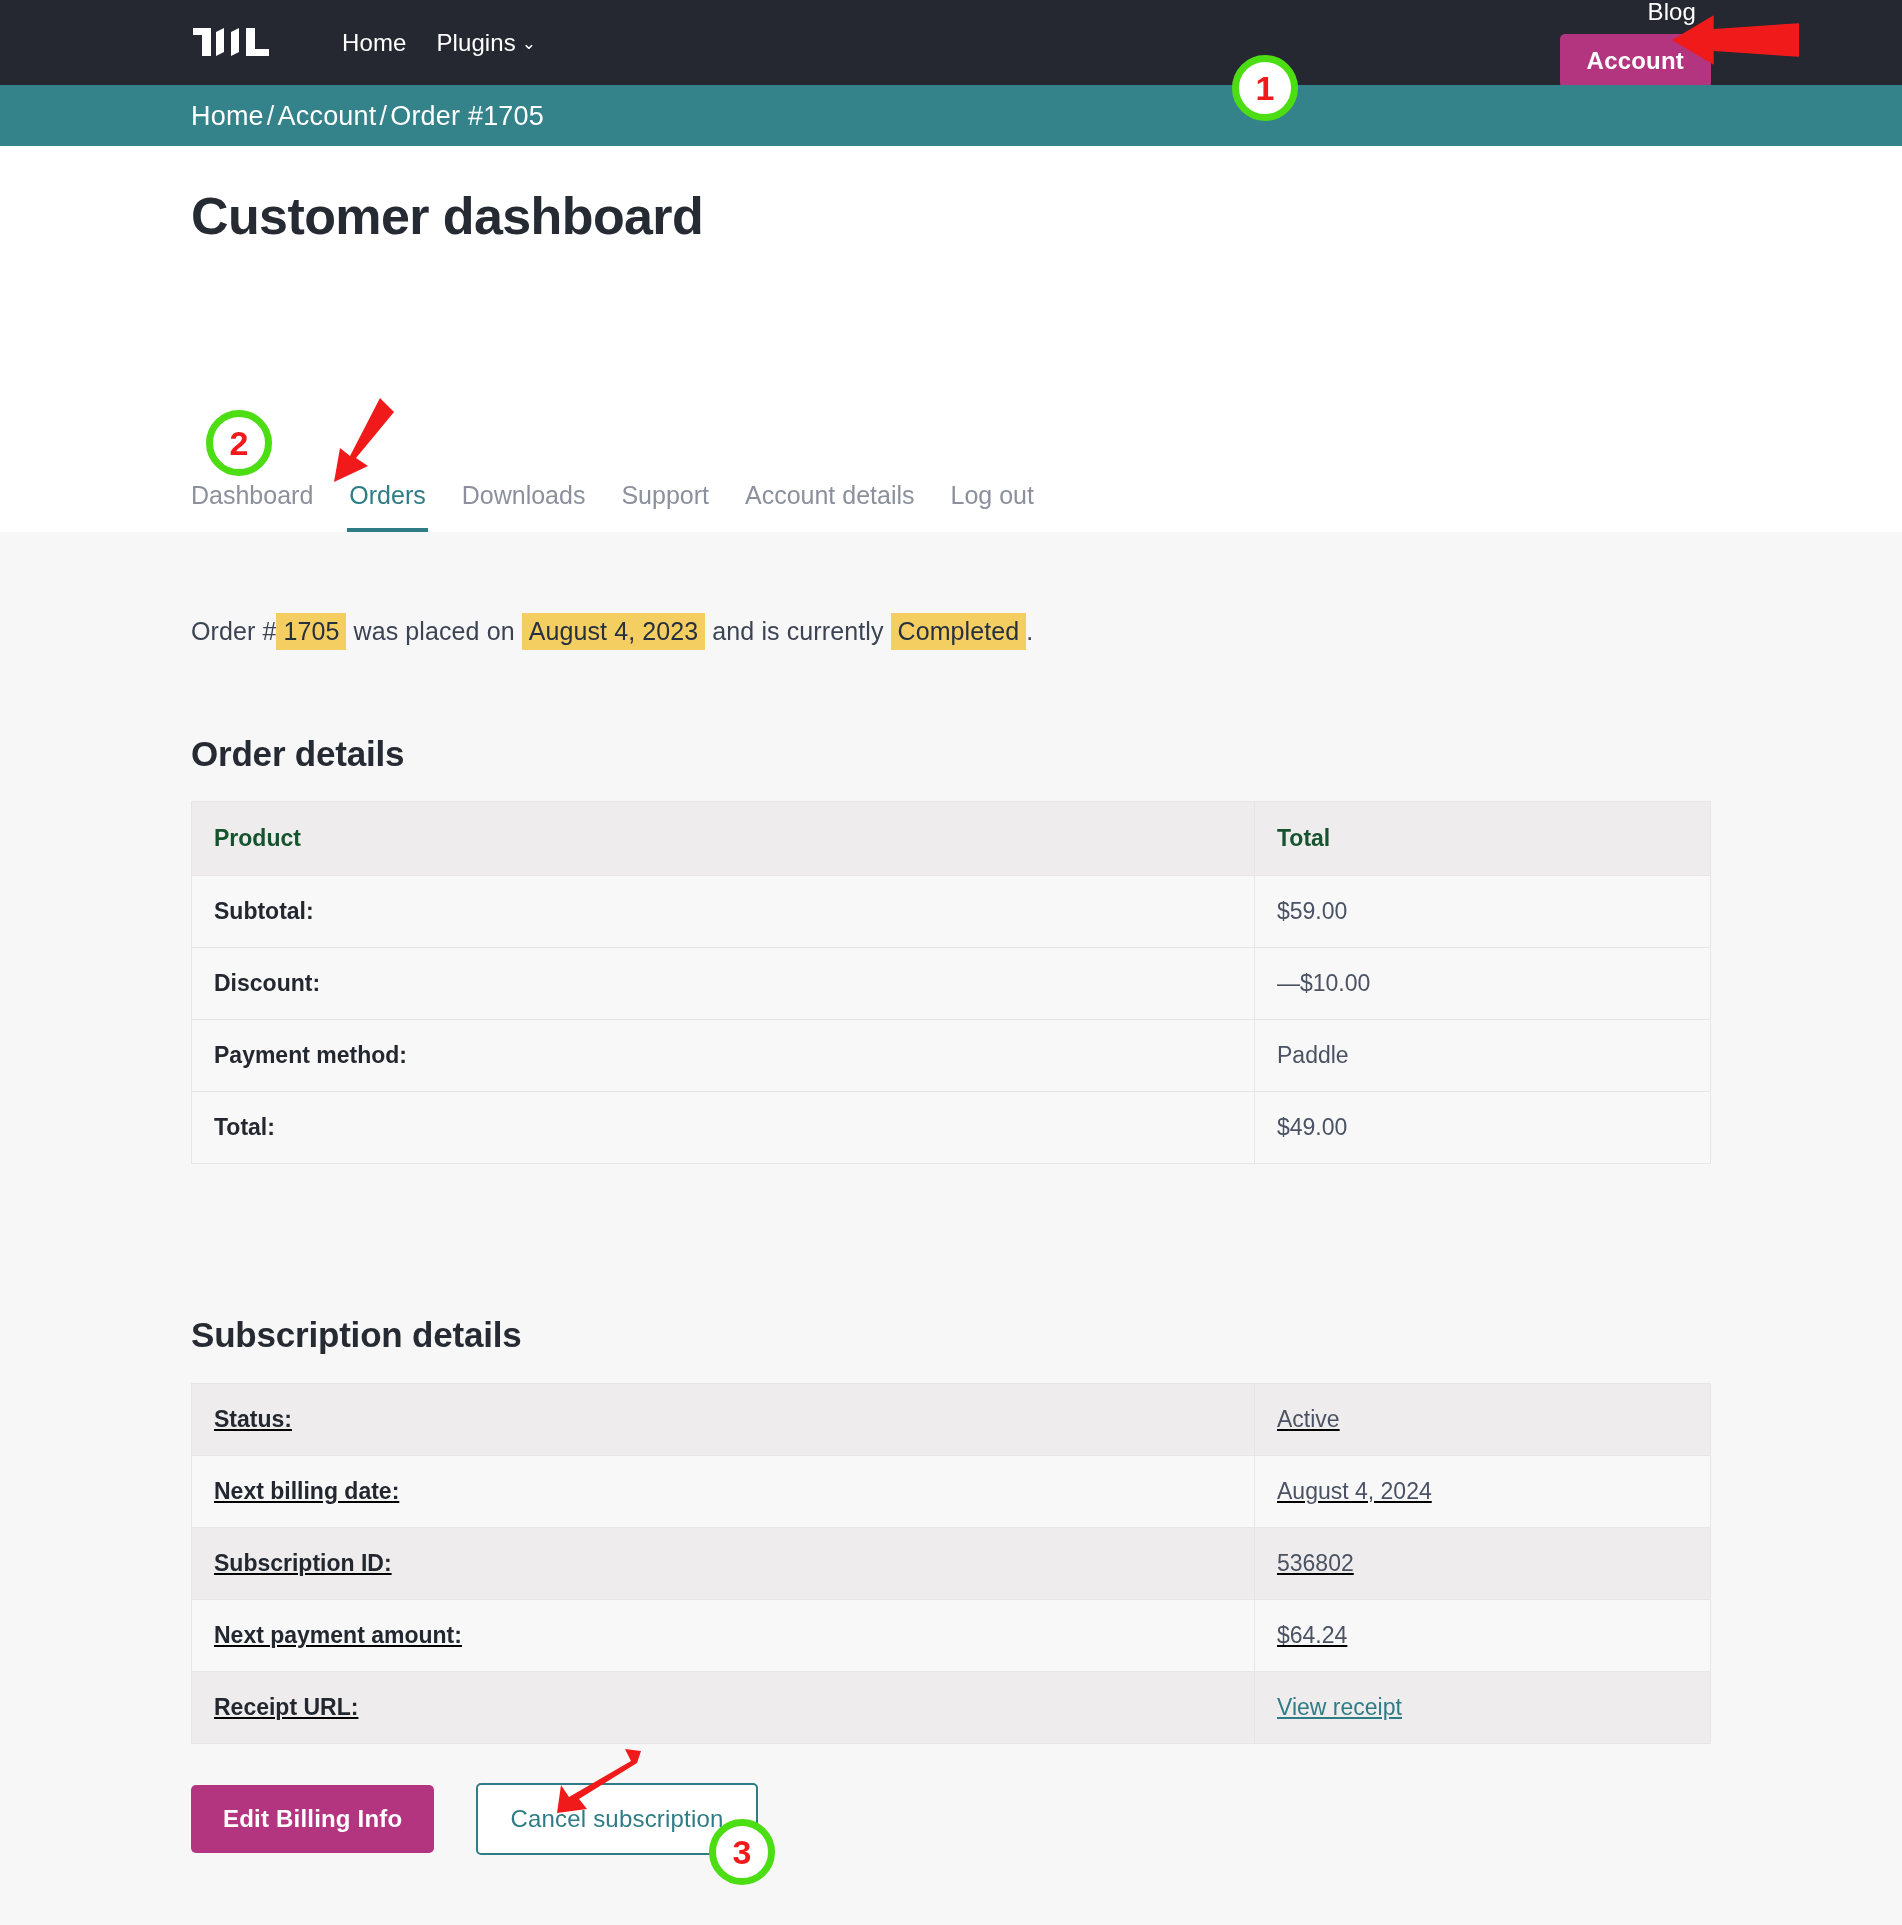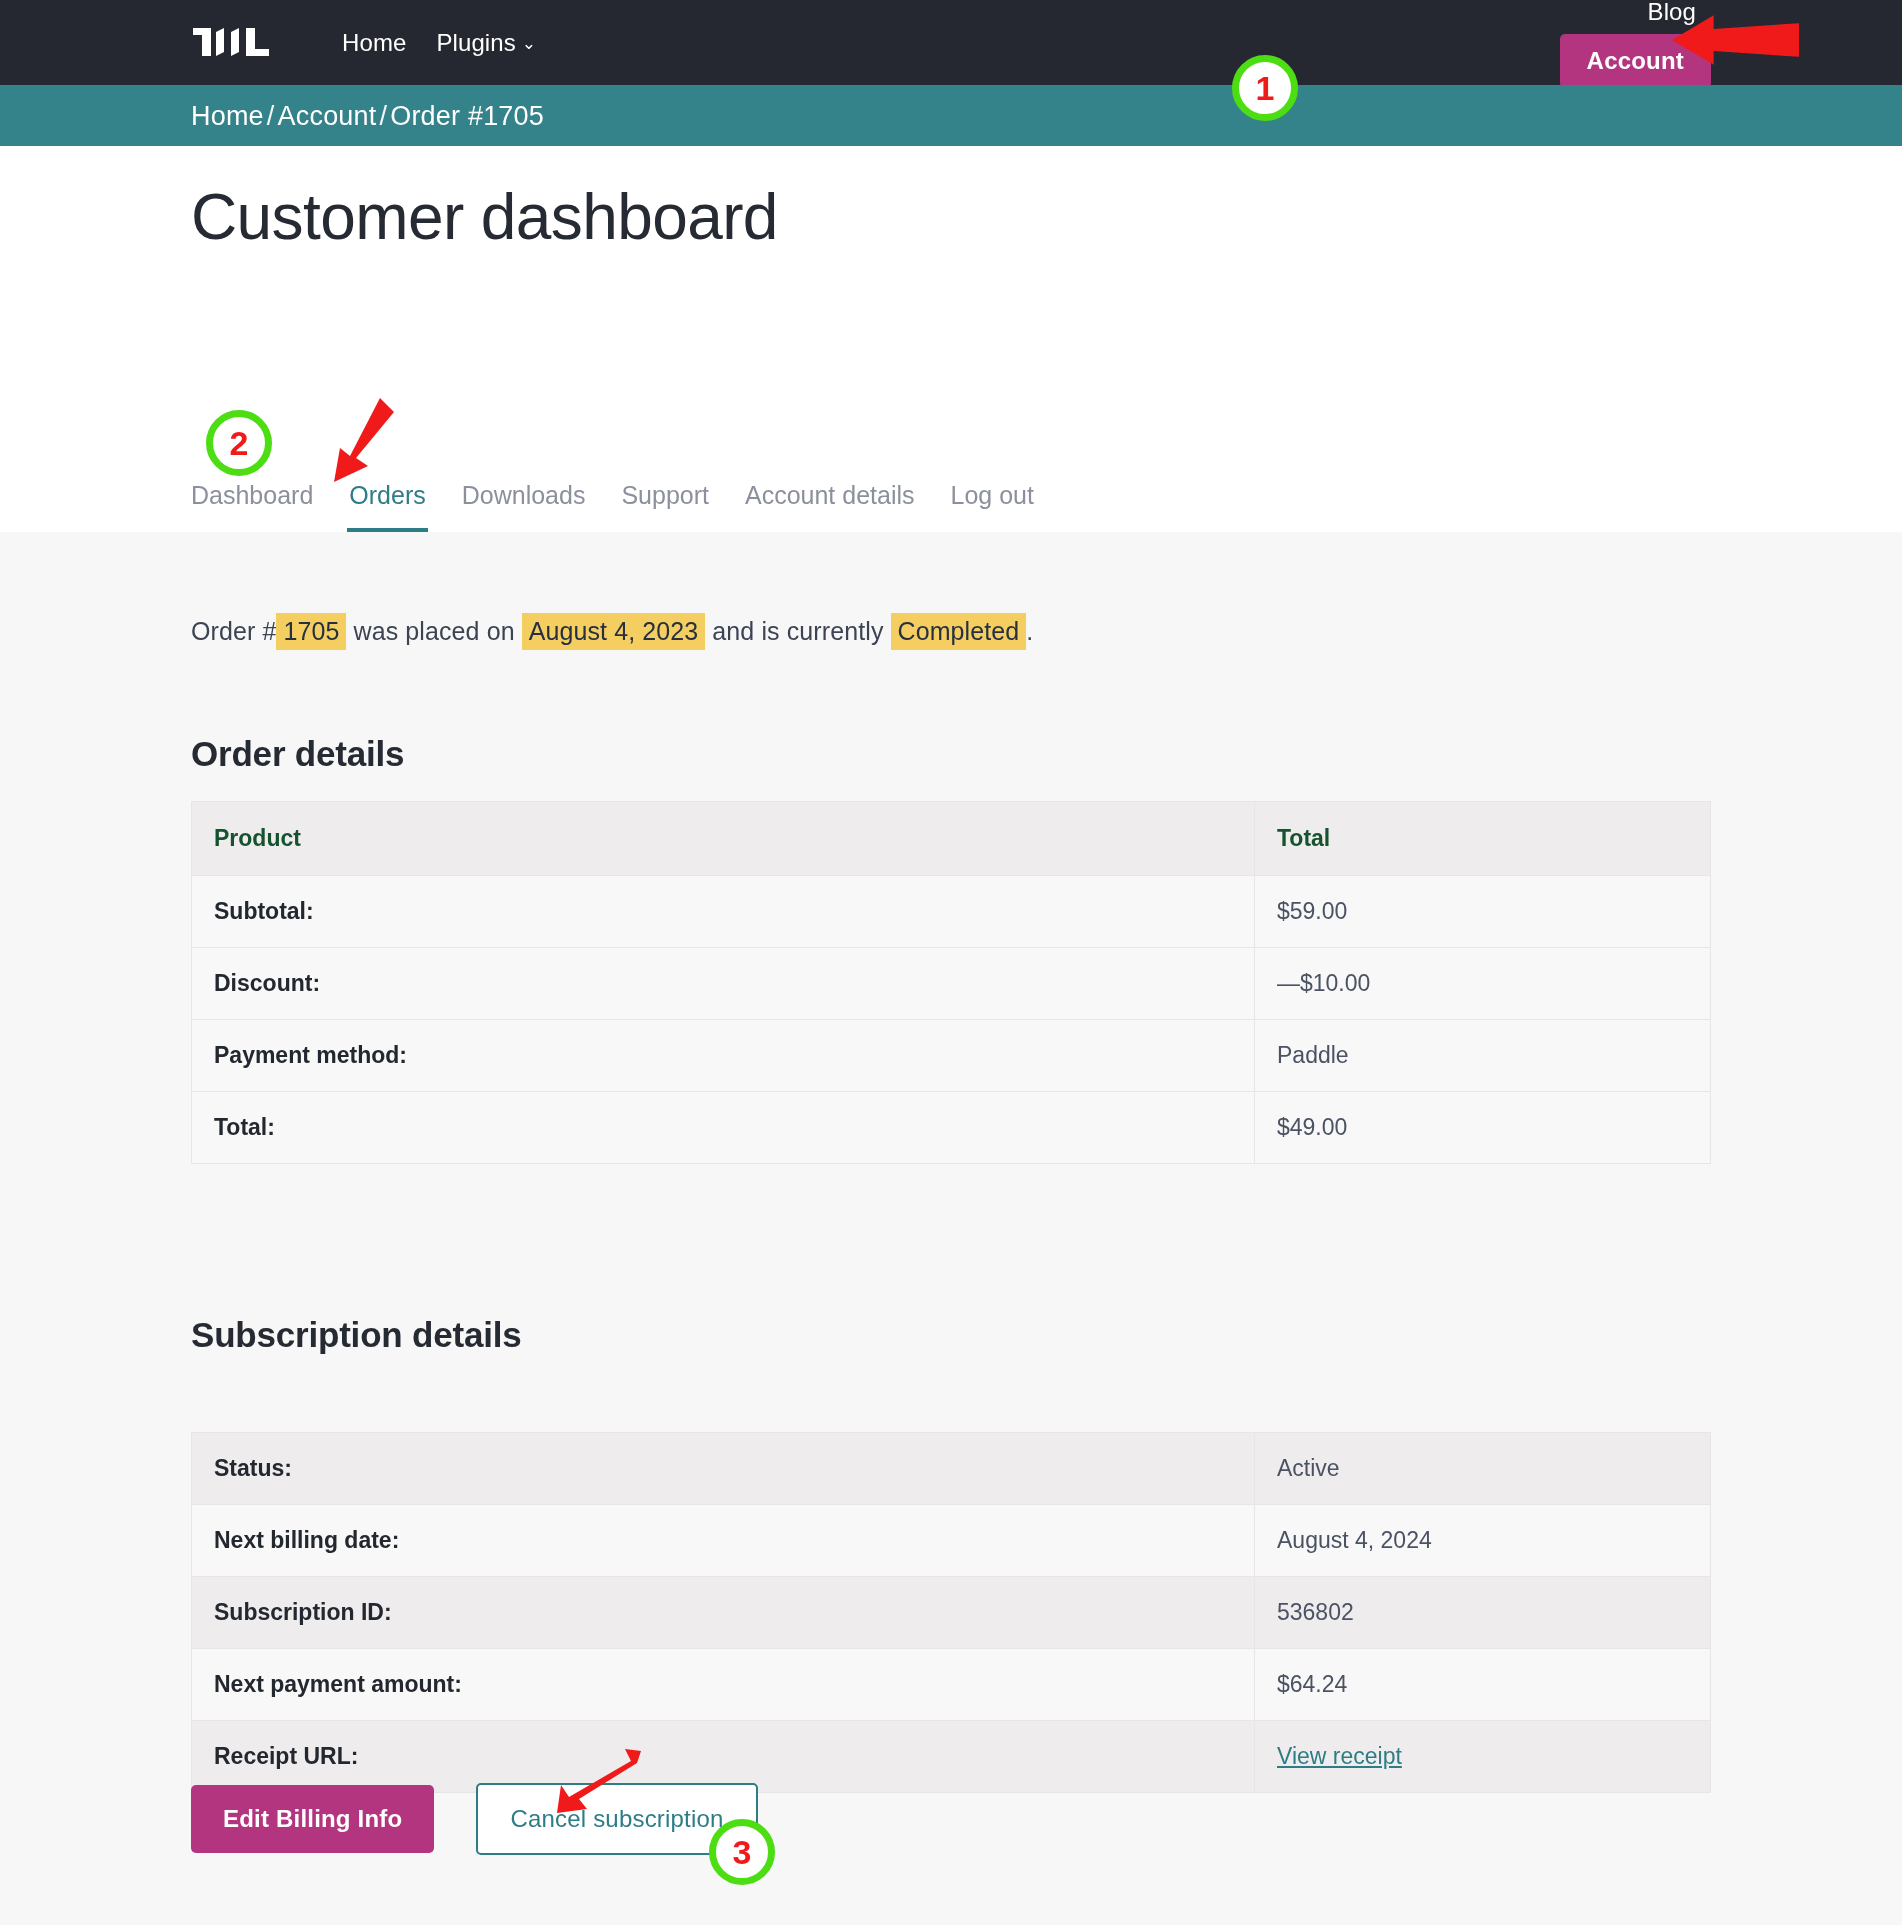--- a/index.html
+++ b/index.html
@@ -101,23 +101,23 @@
   .hero {
     position: absolute;
     top: 146px; left: 0;
     width: 1902px;
     height: 386px;
     background: #ffffff;
   }
   .page-title {
     position: absolute;
     left: 191px;
-    top: 180px;
-    font-size: 64px;
-    font-weight: normal;
+    top: 186px;
+    font-size: 52px;
+    font-weight: bold;
     color: #262b33;
     letter-spacing: -0.6px;
   }
 
   
   .tabs {
     position: absolute;
     left: 191px;
     top: 481px;
     display: flex;
@@ -181,21 +181,21 @@
 
   .tbl {
     position: absolute;
     left: 191px;
     width: 1518px;
     border-collapse: collapse;
     font-size: 23px;
     table-layout: fixed;
   }
   #order-table { top: 801px; }
-  #subscription-table { top: 1432px; }
+  #subscription-table { top: 1383px; text-decoration: underline; }
 
   .tbl col.c1 { width: 1063px; }
   .tbl col.c2 { width: 456px; }
 
   .tbl th, .tbl td {
     border: 1px solid #e8e5e6;
     padding: 0 22px;
     height: 72px;
     vertical-align: middle;
     text-align: left;

